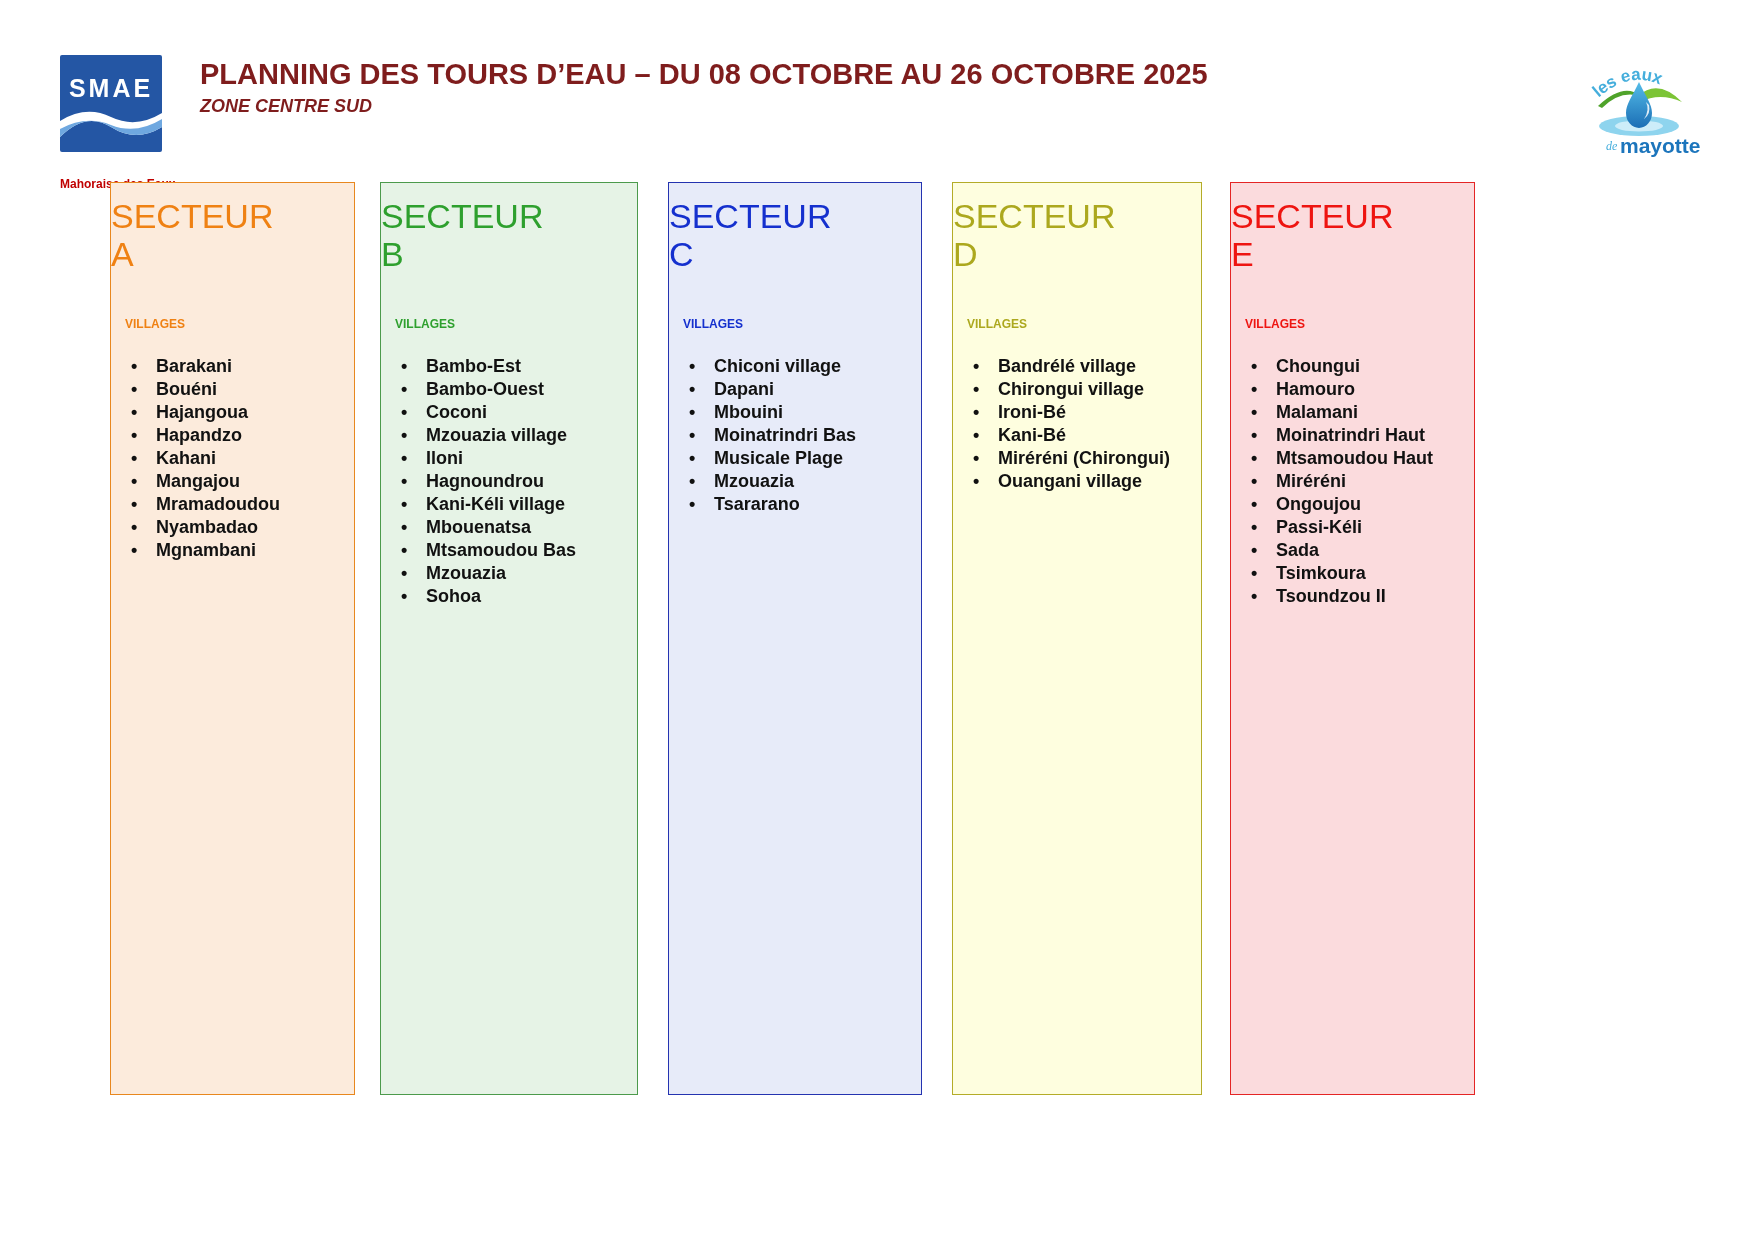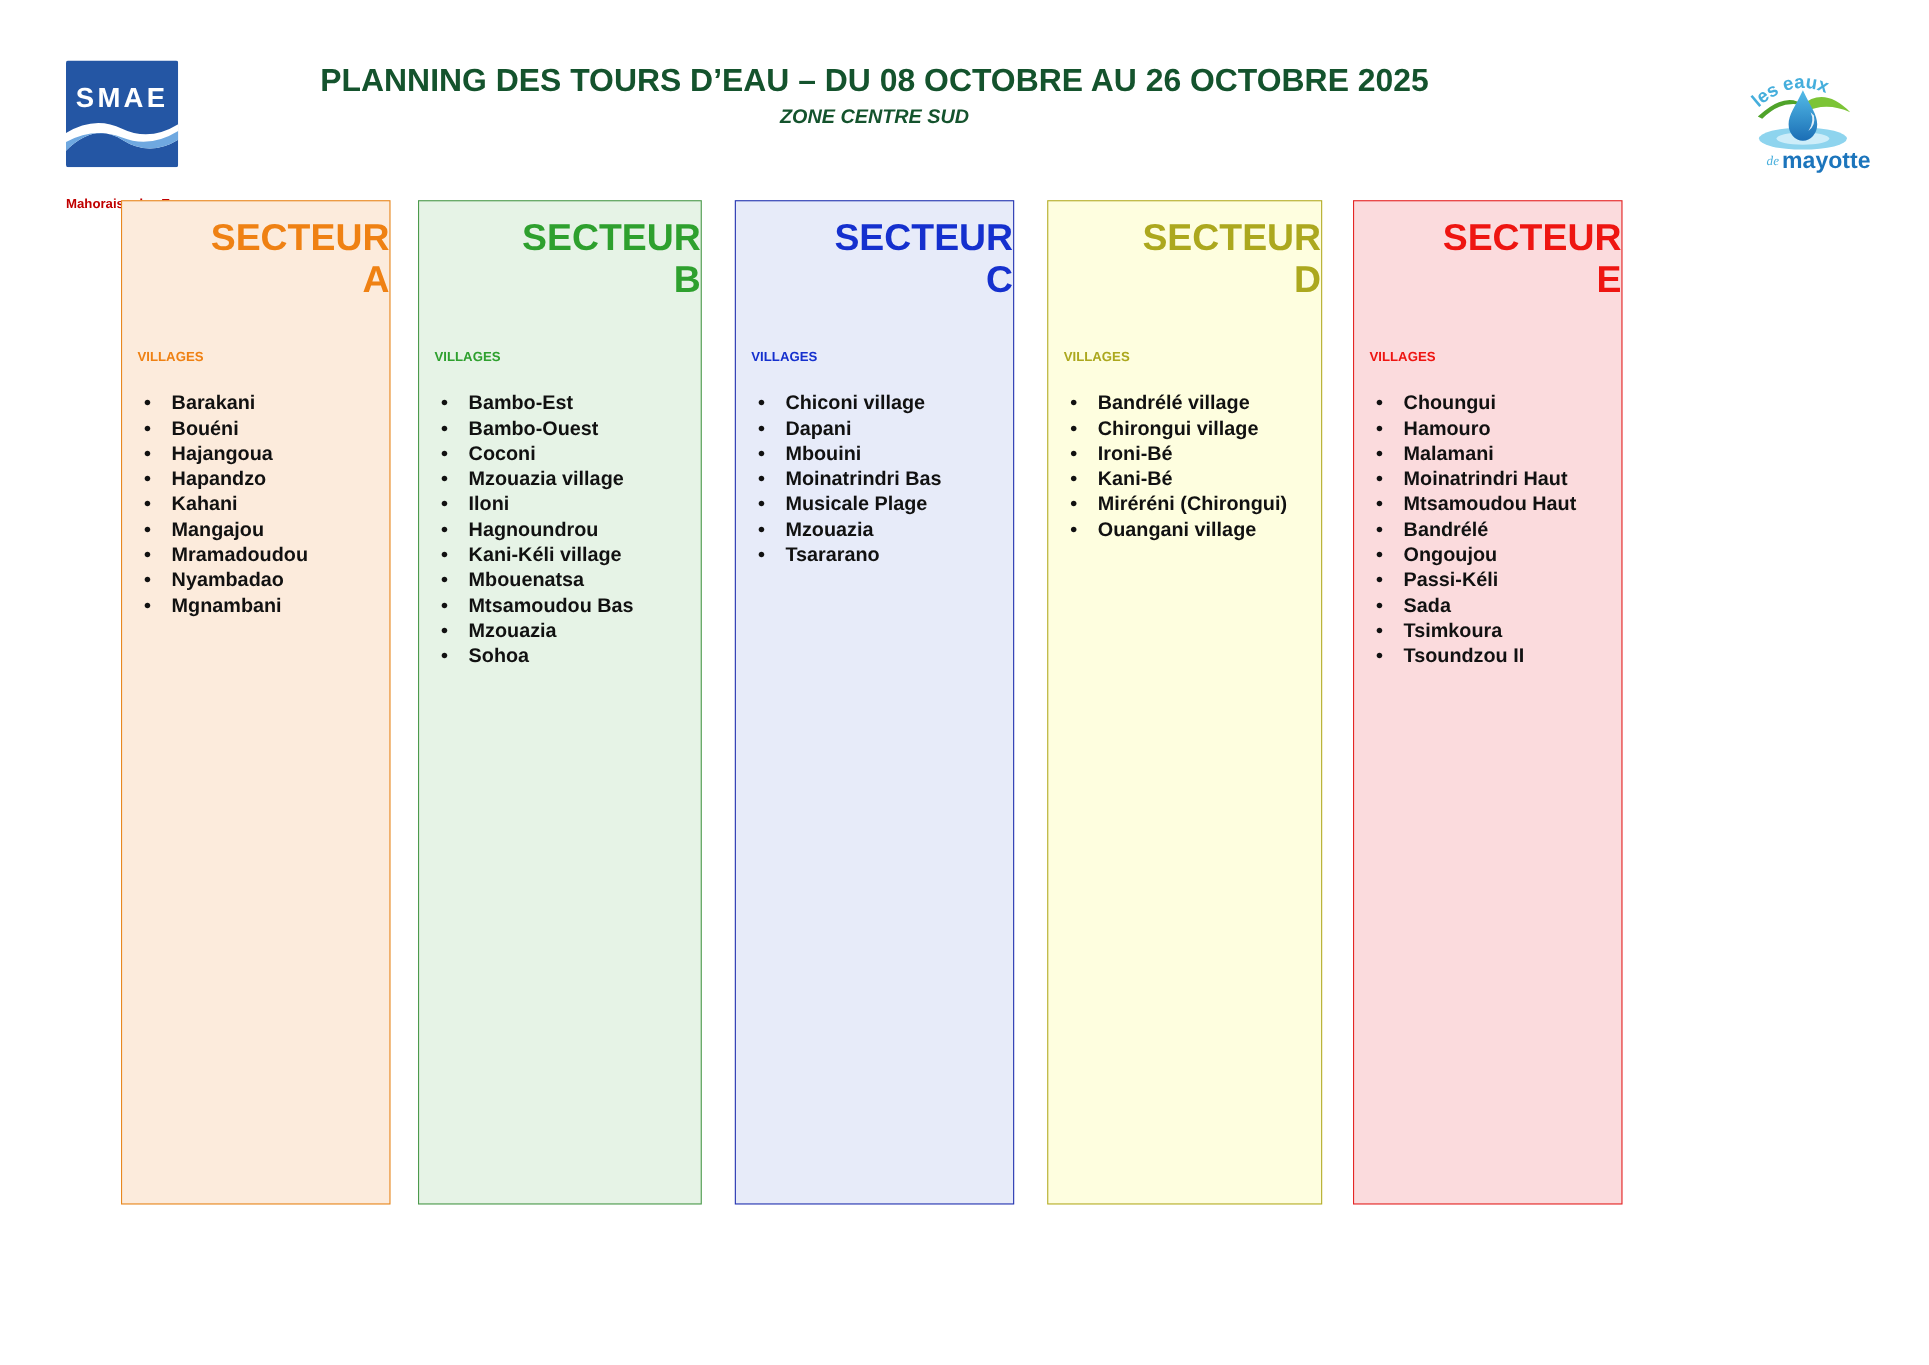--- a/index.html
+++ b/index.html
@@ -3,32 +3,32 @@
 <meta charset="utf-8">
 <style>
   html,body{margin:0;padding:0;background:#fff;}
   .page{
     position:relative;width:1754px;height:1241px;background:#ffffff;
     font-family:"Liberation Sans", sans-serif;overflow:hidden;
   }
   
   .smae-logo{position:absolute;left:60px;top:55px;width:102px;text-align:center;}
   .smae-caption{margin-top:21px;font-size:12px;font-weight:bold;color:#C00000;white-space:nowrap;}
-  .title-block{position:absolute;left:200px;top:58px;width:1190px;text-align:center;color:#14532d;}
+  .title-block{position:absolute;left:200px;top:58px;width:1190px;color:#7f1d1d;}
   .title-line1{font-size:29px;font-weight:bold;letter-spacing:0;}
   .title-line2{font-size:18px;font-weight:bold;font-style:italic;margin-top:5px;}
   .eaux-logo{position:absolute;left:1576px;top:50px;width:126px;height:110px;}
   
   .sector{
     position:absolute;top:182px;height:913px;box-sizing:border-box;
     background:var(--bg);border:1.5px solid var(--border);
   }
   .sector-title{
-    padding-top:14px;text-align:right;font-size:34px;line-height:38px;
-    font-weight:bold;color:var(--accent);
+    padding-top:14px;text-align:left;font-size:34px;line-height:38px;
+    font-weight:normal;color:var(--accent);
   }
   .villages-label{
     margin-top:44px;padding-left:14px;font-size:12px;font-weight:bold;
     color:var(--accent);
   }
   .village-list{
     margin:24px 0 0 0;padding:0 6px 0 14px;list-style:none;
   }
   .village-item{
     position:relative;padding-left:31px;font-size:18px;line-height:23px;
@@ -147,21 +147,21 @@
 
   <div class="sector s4" style="--accent: #EE1511; --bg: #FBDBDD; --border: #E42525;">
     <div class="sector-title"><span>SECTEUR</span><br><span>E</span></div>
     <div class="villages-label">VILLAGES</div>
     <ul class="village-list">
         <li class="village-item"><span>Choungui</span></li>
         <li class="village-item"><span>Hamouro</span></li>
         <li class="village-item"><span>Malamani</span></li>
         <li class="village-item"><span>Moinatrindri Haut</span></li>
         <li class="village-item"><span>Mtsamoudou Haut</span></li>
-        <li class="village-item"><span>Bandrélé</span></li>
+        <li class="village-item"><span>Miréréni</span></li>
         <li class="village-item"><span>Ongoujou</span></li>
         <li class="village-item"><span>Passi-Kéli</span></li>
         <li class="village-item"><span>Sada</span></li>
         <li class="village-item"><span>Tsimkoura</span></li>
         <li class="village-item"><span>Tsoundzou II</span></li>
       </ul>
   </div>
 
 </div>
 

